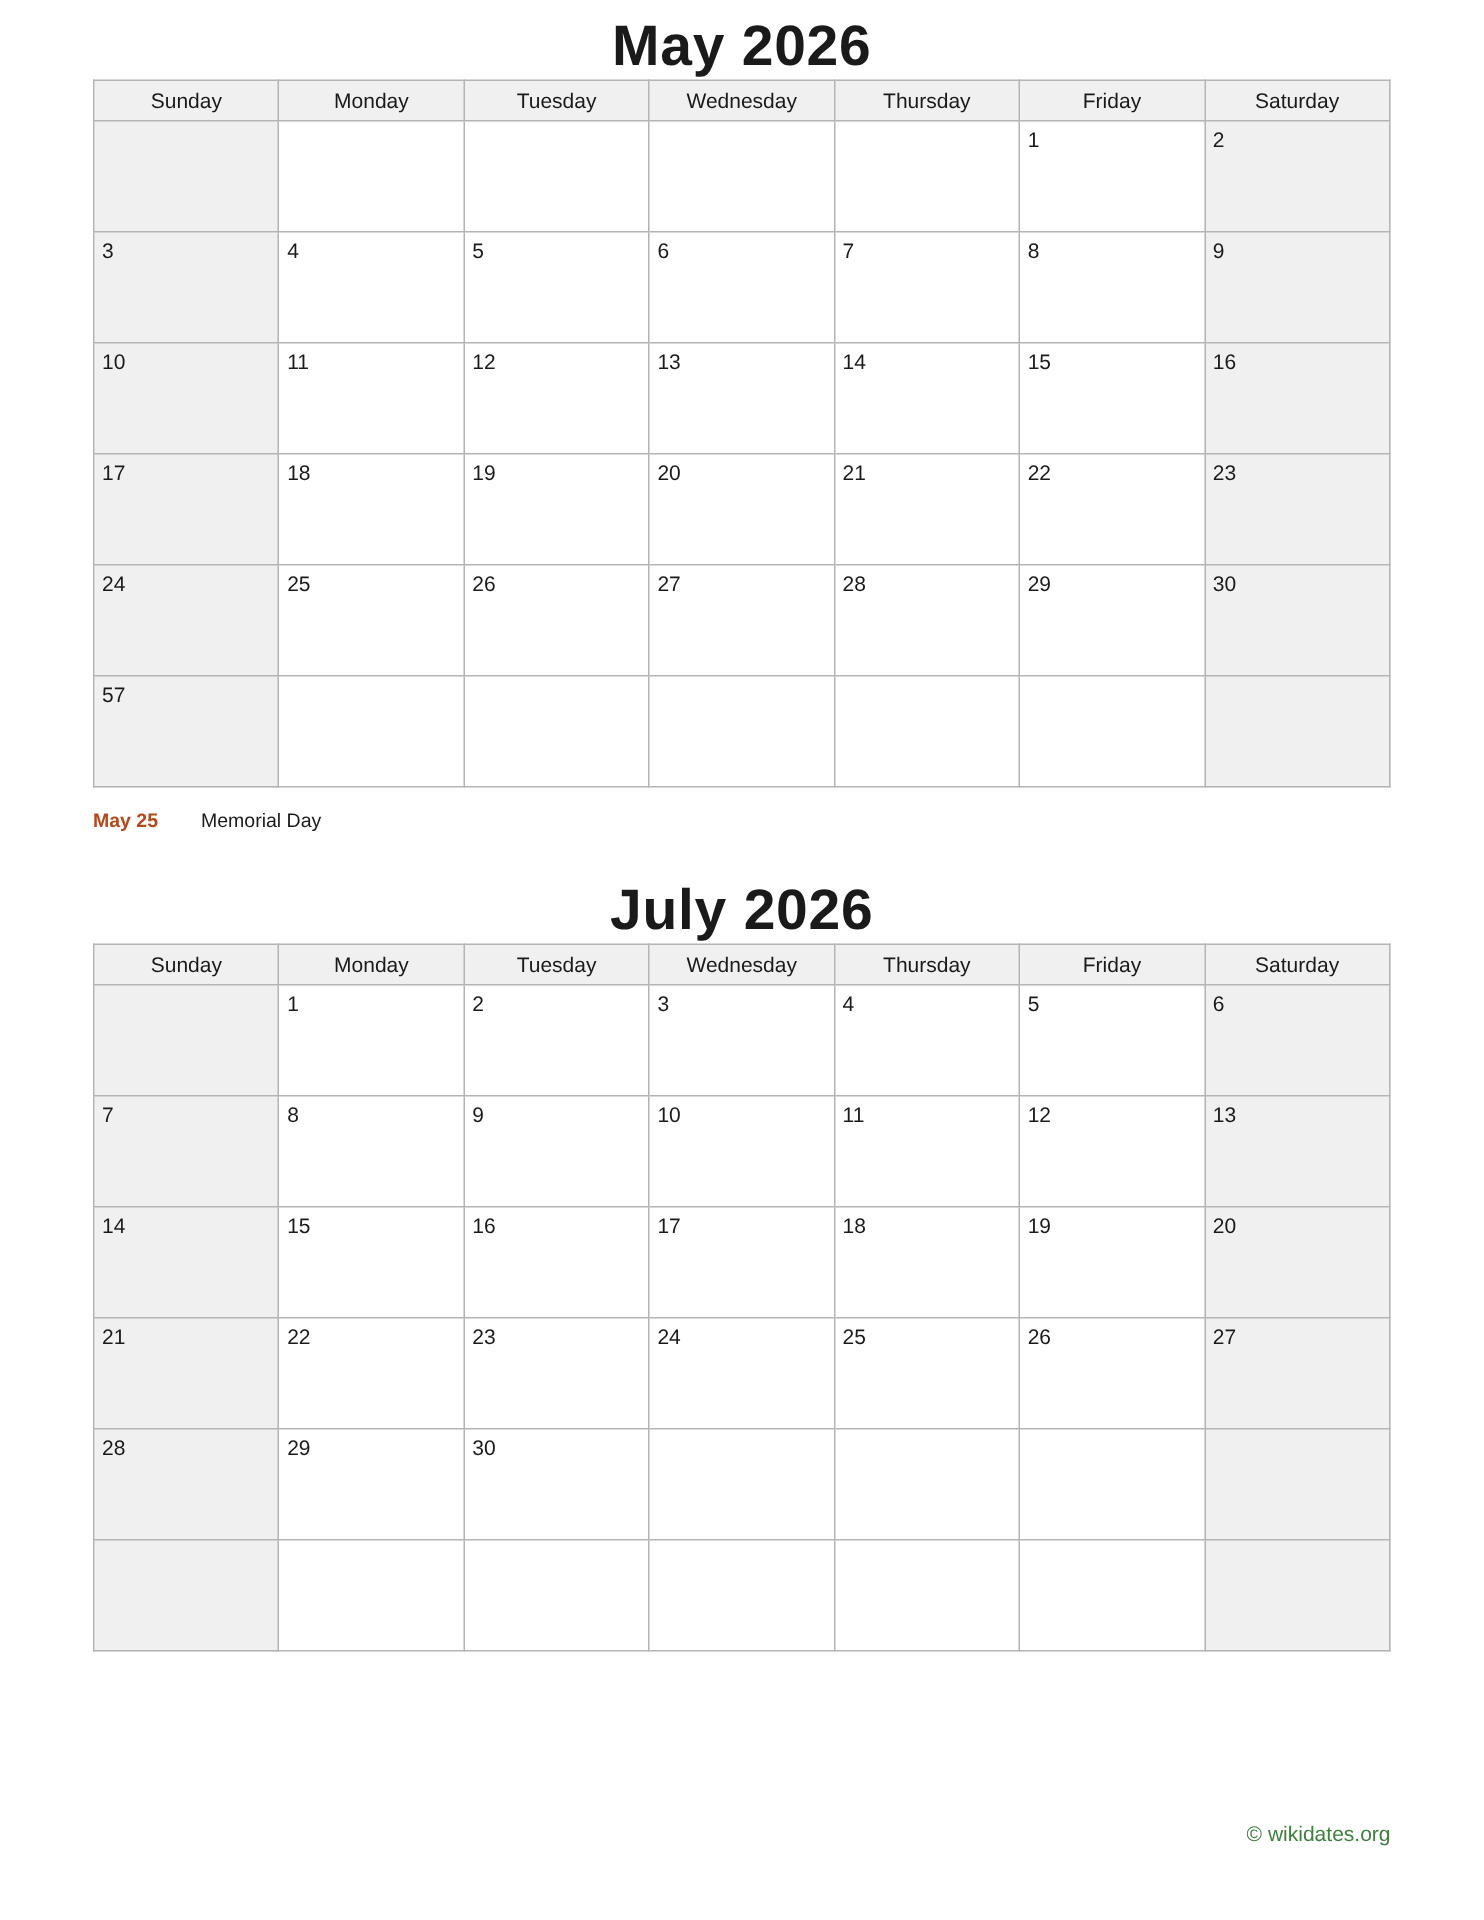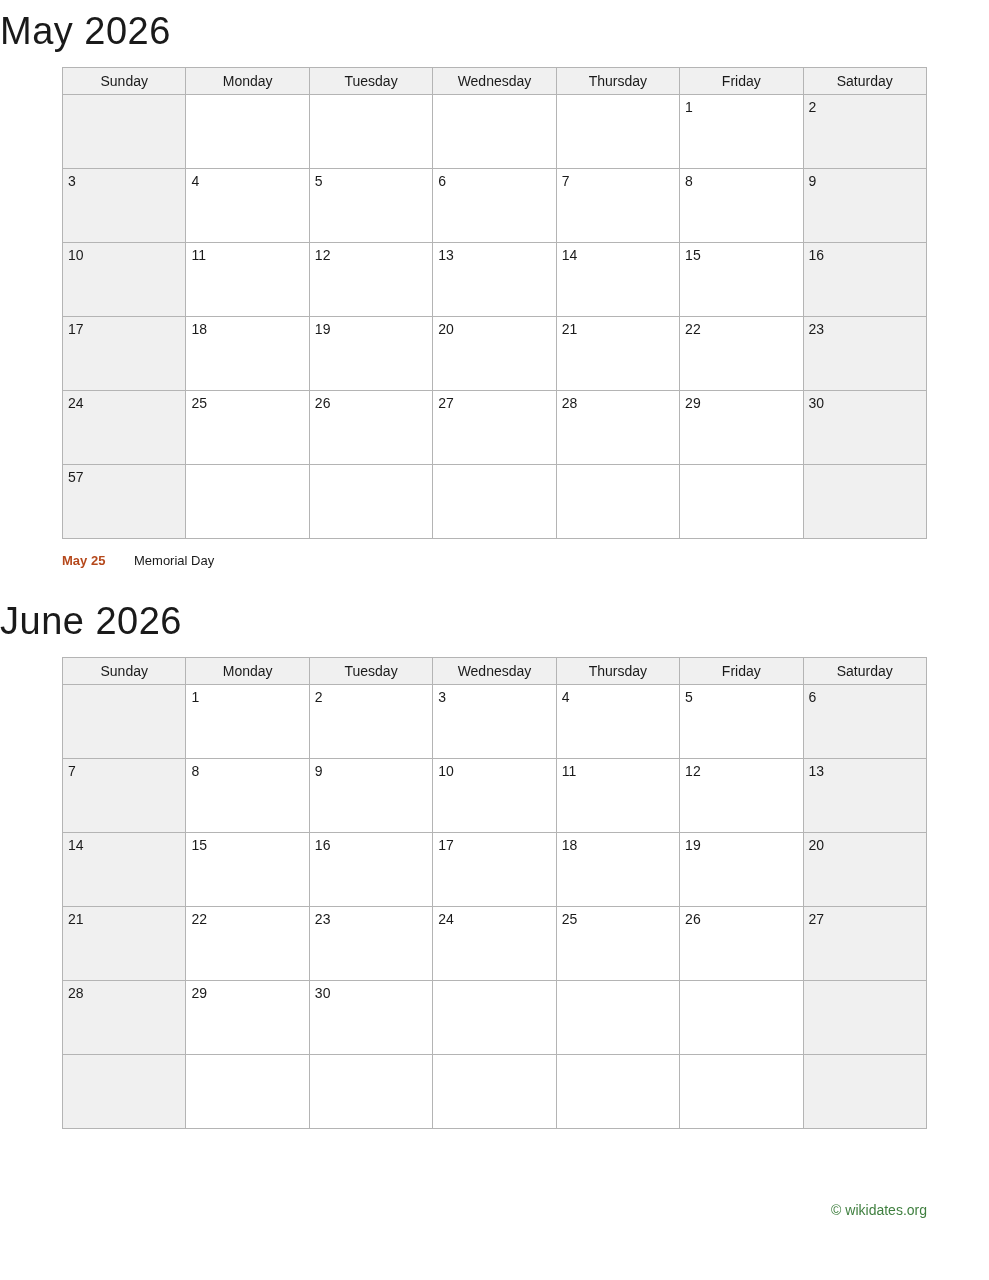--- a/index.html
+++ b/index.html
@@ -18,26 +18,26 @@
     width: 989px;
     height: 1280px;
     box-sizing: border-box;
     padding: 0;
     position: relative;
   }
   .month-block {
     width: 989px;
   }
   .month-title {
+    text-align: center;
     font-size: 38px;
-    font-weight: normal;
+    font-weight: bold;
     letter-spacing: 0.5px;
     color: #1a1a1a;
     padding-top: 10px;
-    padding-bottom: 14px;
   }
   .cal-wrap {
     padding: 0 62px;
     box-sizing: border-box;
   }
   table.cal {
     width: 865px;
     border-collapse: collapse;
     table-layout: fixed;
   }
@@ -78,21 +78,21 @@
   .holiday-name {
     color: #1a1a1a;
     text-align: right;
   }
   .gap {
     height: 22px;
   }
   .footer {
     position: absolute;
     right: 62px;
-    bottom: 62px;
+    bottom: 50px;
     font-size: 14px;
     color: #3f7f3f;
   }
   .footer .c {
     color: #3f7f3f;
   }
 </style>
 </head>
 <body>
 
@@ -173,21 +173,21 @@
     </div>
     <div class="holiday-line">
       <span class="holiday-date">May 25</span>
       <span class="holiday-name">Memorial Day</span>
     </div>
   </div>
 
   <div class="gap"></div>
 
   <div class="month-block">
-    <div class="month-title">June 2026</div>
+    <div class="month-title">July 2026</div>
     <div class="cal-wrap">
       <table class="cal">
         <thead>
           <tr>
             <th>Sunday</th>
             <th>Monday</th>
             <th>Tuesday</th>
             <th>Wednesday</th>
             <th>Thursday</th>
             <th>Friday</th>

